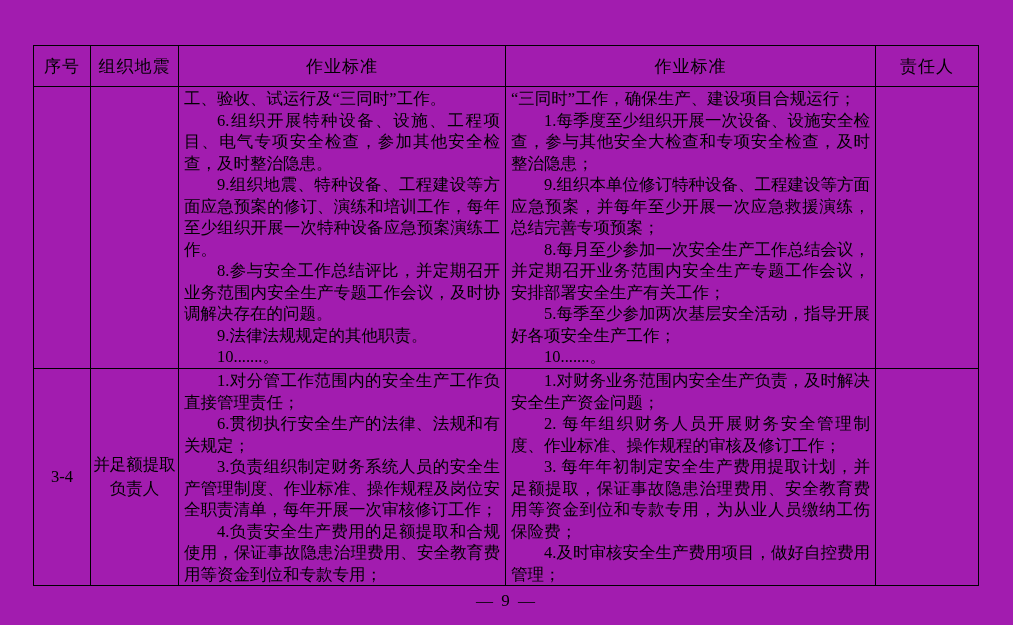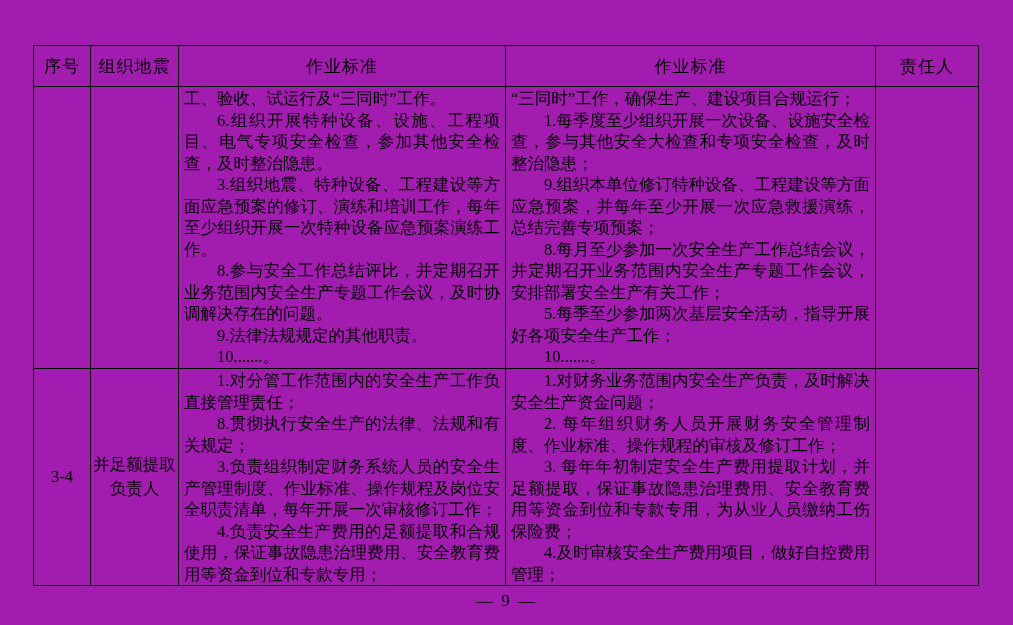--- a/index.html
+++ b/index.html
@@ -94,42 +94,42 @@
         <th>责任人</th>
       </tr>
     </thead>
     <tbody>
       <tr class="body-row-1">
         <td class="center-cell"></td>
         <td class="center-cell"></td>
         <td class="text-cell">
             <p class="noindent">工、验收、试运行及“三同时”工作。</p>
             <p>6.组织开展特种设备、设施、工程项目、电气专项安全检查，参加其他安全检查，及时整治隐患。</p>
-            <p>3.组织地震、特种设备、工程建设等方面应急预案的修订、演练和培训工作，每年至少组织开展一次特种设备应急预案演练工作。</p>
+            <p>9.组织地震、特种设备、工程建设等方面应急预案的修订、演练和培训工作，每年至少组织开展一次特种设备应急预案演练工作。</p>
             <p>8.参与安全工作总结评比，并定期召开业务范围内安全生产专题工作会议，及时协调解决存在的问题。</p>
             <p>9.法律法规规定的其他职责。</p>
             <p>10.......。</p>
           </td>
         <td class="text-cell">
             <p class="noindent">“三同时”工作，确保生产、建设项目合规运行；</p>
             <p>1.每季度至少组织开展一次设备、设施安全检查，参与其他安全大检查和专项安全检查，及时整治隐患；</p>
             <p>9.组织本单位修订特种设备、工程建设等方面应急预案，并每年至少开展一次应急救援演练，总结完善专项预案；</p>
             <p>8.每月至少参加一次安全生产工作总结会议，并定期召开业务范围内安全生产专题工作会议，安排部署安全生产有关工作；</p>
             <p>5.每季至少参加两次基层安全活动，指导开展好各项安全生产工作；</p>
             <p>10.......。</p>
           </td>
         <td class="center-cell"></td>
       </tr>
       <tr class="body-row-2">
         <td class="center-cell">3-4</td>
         <td class="center-cell">并足额提取
 负责人</td>
         <td class="text-cell">
             <p>1.对分管工作范围内的安全生产工作负直接管理责任；</p>
-            <p>8.贯彻执行安全生产的法律、法规和有关规定；</p>
+            <p>6.贯彻执行安全生产的法律、法规和有关规定；</p>
             <p>3.负责组织制定财务系统人员的安全生产管理制度、作业标准、操作规程及岗位安全职责清单，每年开展一次审核修订工作；</p>
             <p>4.负责安全生产费用的足额提取和合规使用，保证事故隐患治理费用、安全教育费用等资金到位和专款专用；</p>
           </td>
         <td class="text-cell">
             <p>1.对财务业务范围内安全生产负责，及时解决安全生产资金问题；</p>
             <p>2. 每年组织财务人员开展财务安全管理制度、作业标准、操作规程的审核及修订工作；</p>
             <p>3. 每年年初制定安全生产费用提取计划，并足额提取，保证事故隐患治理费用、安全教育费用等资金到位和专款专用，为从业人员缴纳工伤保险费；</p>
             <p>4.及时审核安全生产费用项目，做好自控费用管理；</p>
           </td>
         <td class="center-cell"></td>

